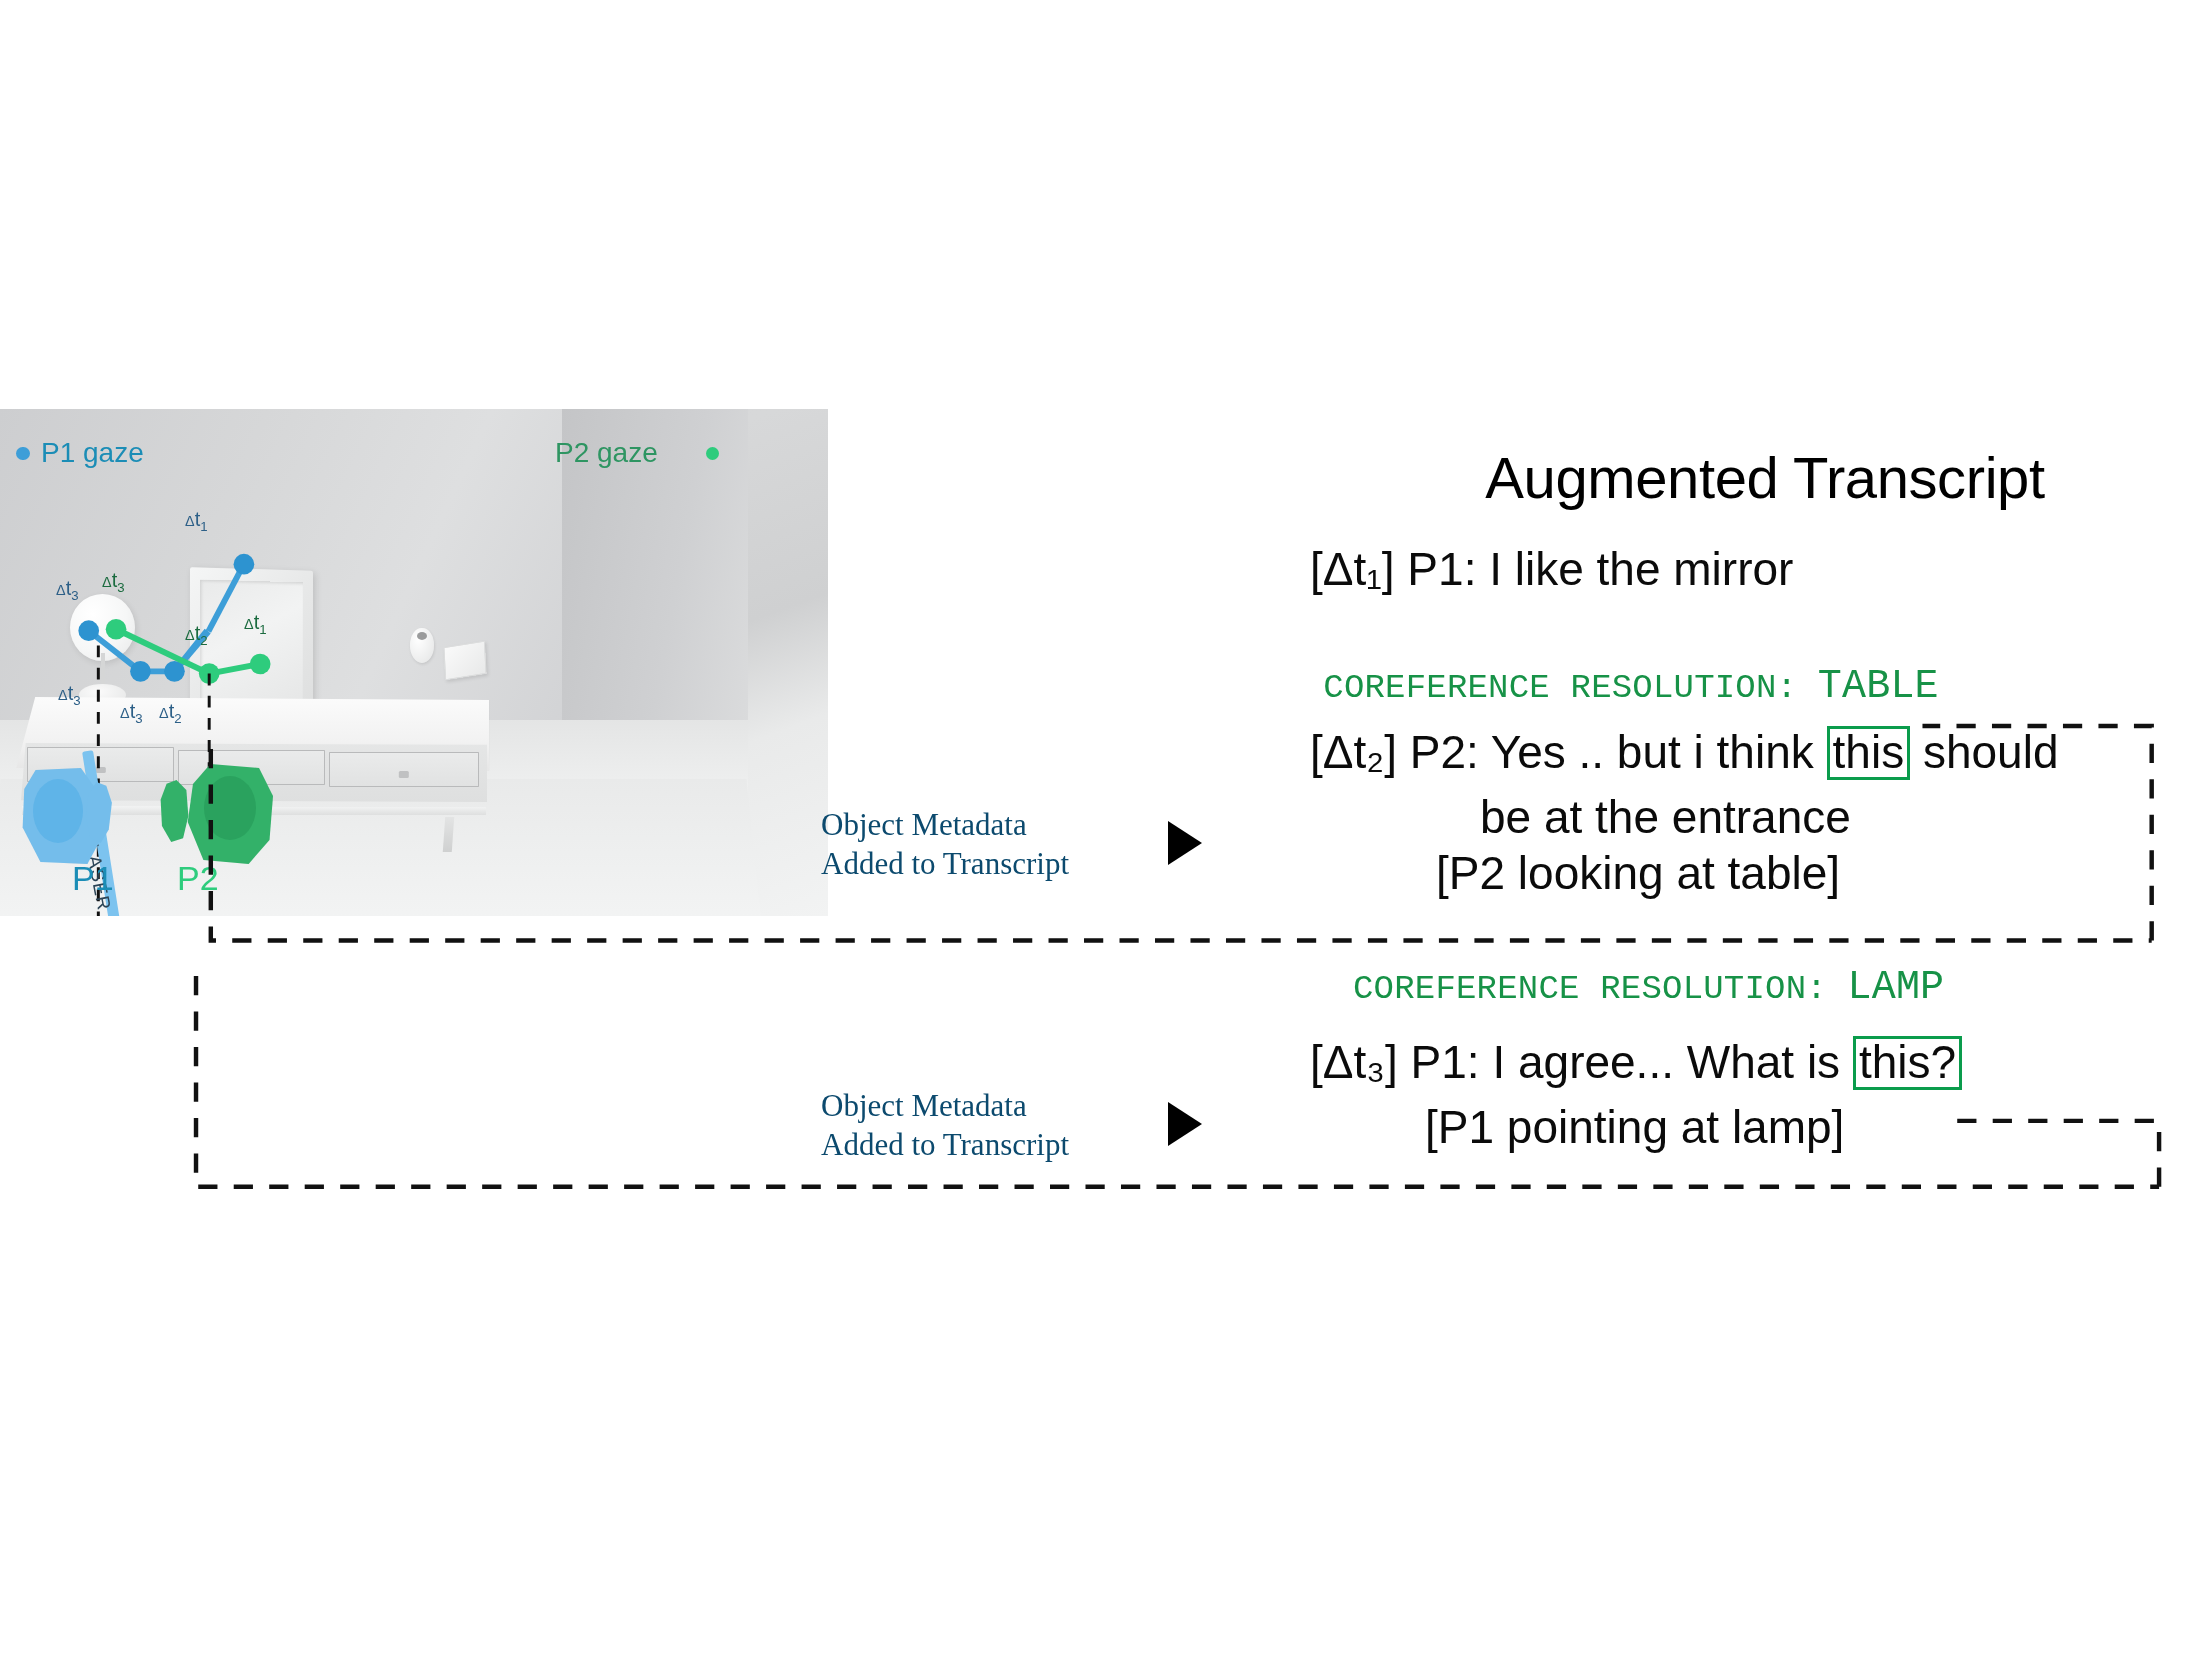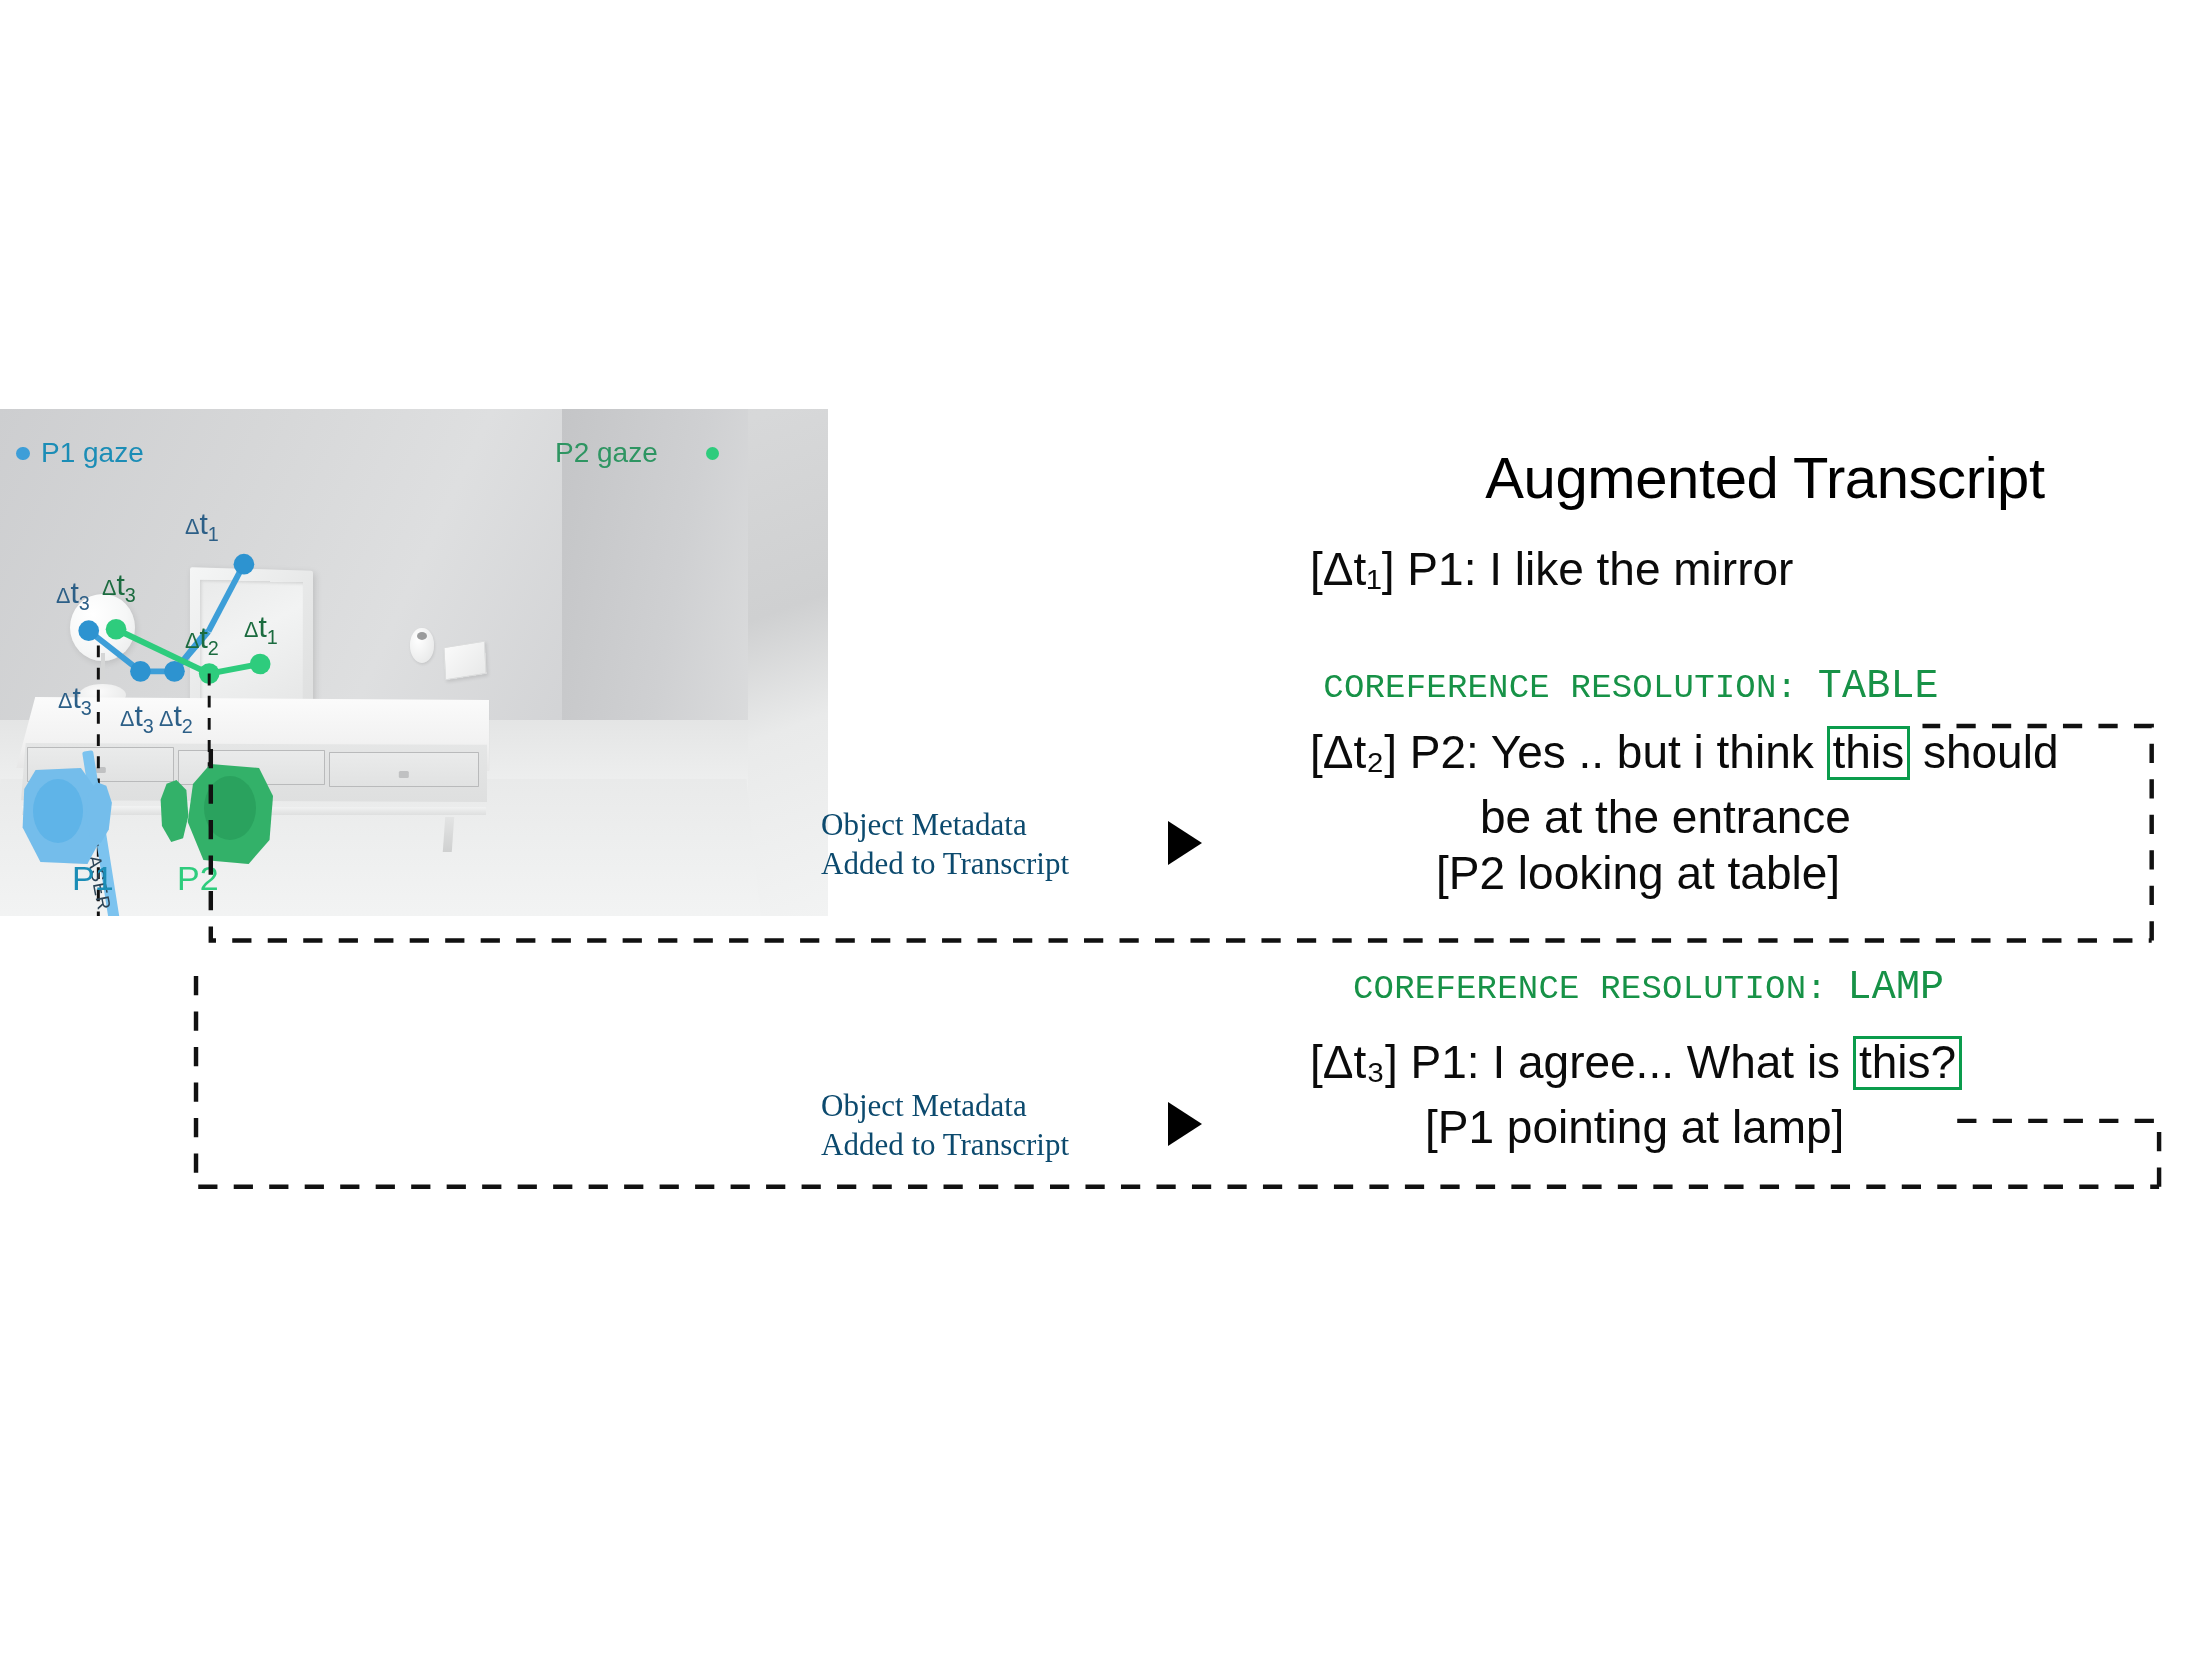--- a/index.html
+++ b/index.html
@@ -165,21 +165,21 @@
   
   #gaze-svg {
     position: absolute;
     left: 0; top: 0;
     width: 748px; height: 507px;
     pointer-events: none;
   }
   .dt-label {
     position: absolute;
     font-family: "Liberation Sans", sans-serif;
-    font-size: 30px;
+    font-size: 20px;
     white-space: nowrap;
     line-height: 1;
   }
   .dt-label .tri { font-size: 0.72em; }
   .dt-label .sub { font-size: 0.66em; vertical-align: sub; }
   .dt-blue { color: #2c5f87; }
   .dt-green { color: #1b6b3f; }
 
   
   .person { position: absolute; }

